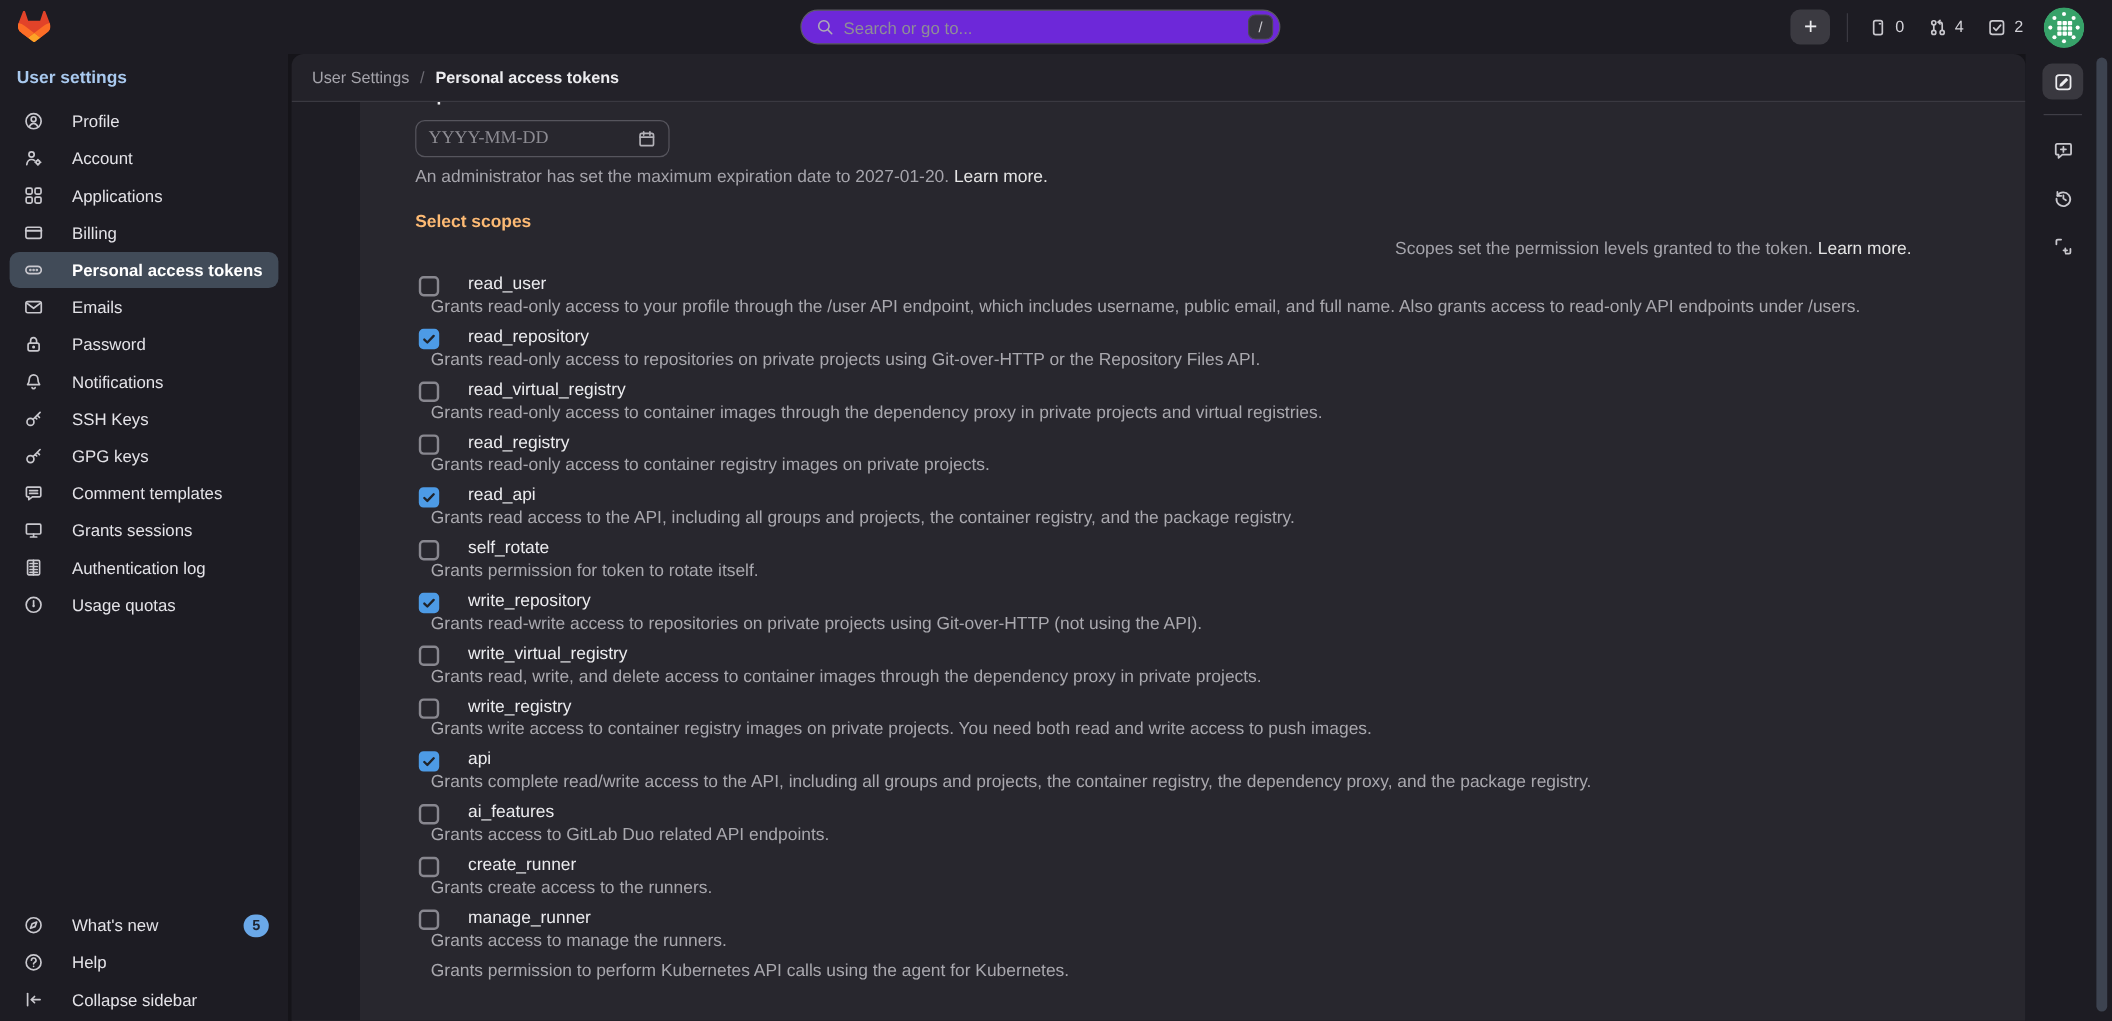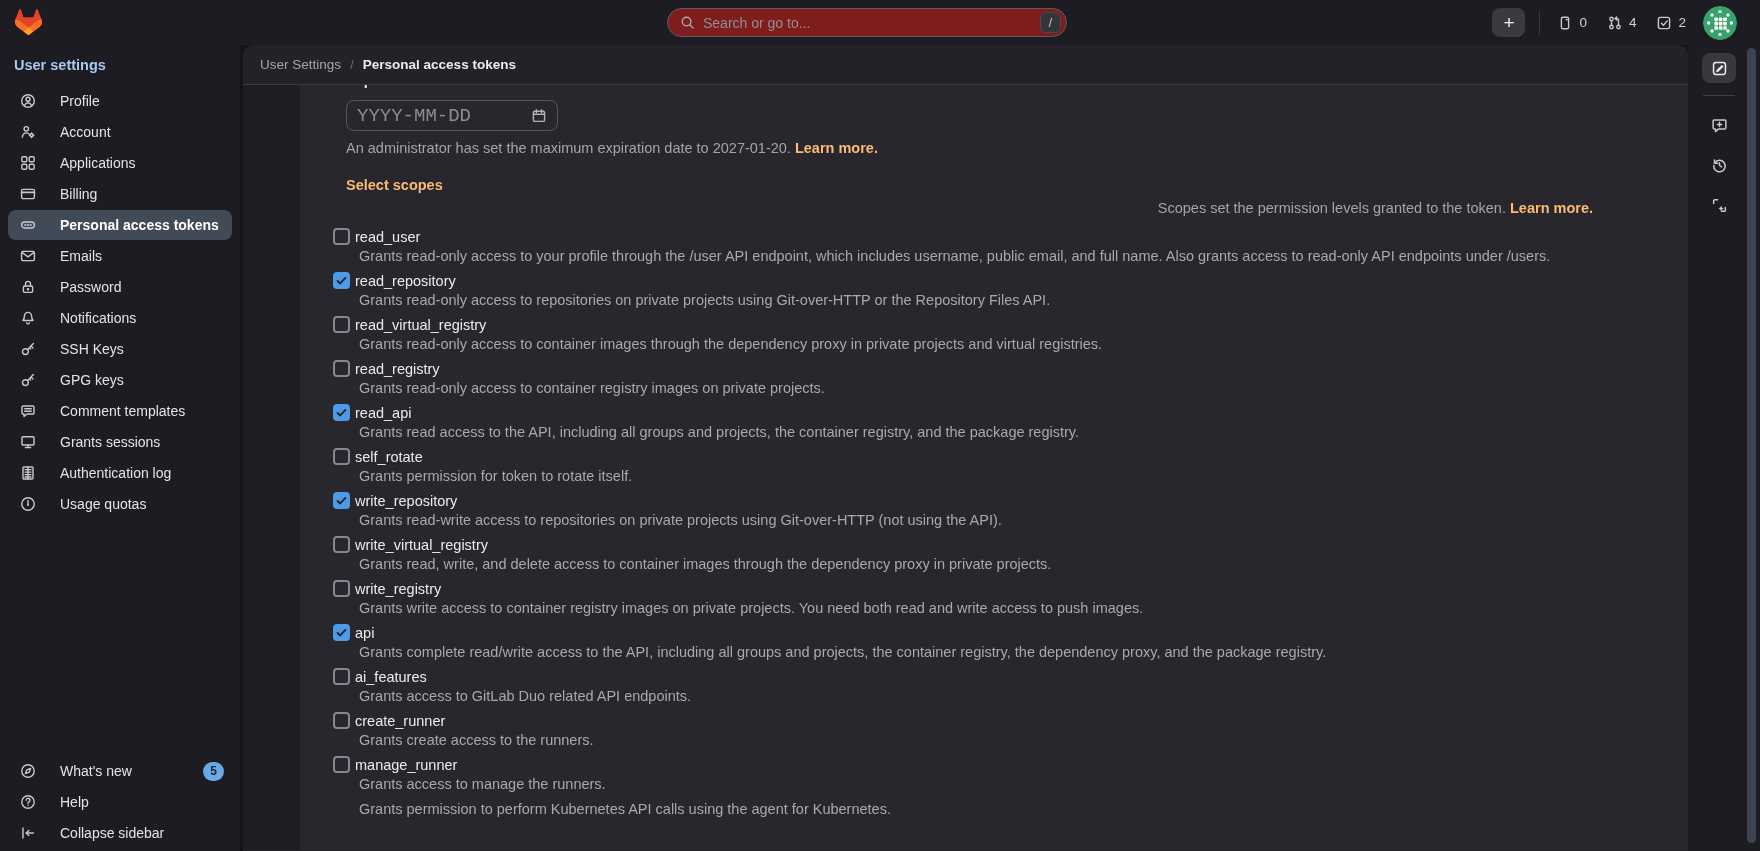--- a/index.html
+++ b/index.html
@@ -15,21 +15,21 @@
   .ico { stroke:currentColor; fill:none; stroke-width:1.4; stroke-linecap:round; stroke-linejoin:round; }
 
   
   .topbar {
     position:absolute; left:0; top:0; width:1760px; height:45px;
     background:#1d1c23; display:flex; align-items:center;
   }
   .logo { position:absolute; left:15px; top:9px; width:27px; height:26px; }
   .searchbox {
     position:absolute; left:667px; top:8px; width:400px; height:29px;
-    border:1px solid #5c5b63; border-radius:15px; background:#7f1d1d;
+    border:1px solid #5c5b63; border-radius:15px; background:#6d28d9;
     display:flex; align-items:center; padding:0 5px 0 12px; gap:8px;
   }
   .searchbox input {
     flex:1; background:transparent; border:none; outline:none;
     color:#c6c5cb; font-size:14px; font-family:inherit;
   }
   .searchbox input::placeholder { color:#8f8e96; }
   .kbd-hint {
     width:21px; height:21px; border-radius:6px; background:#35343b;
     border:1px solid #4a4951; color:#cfced4; font-size:12px;
@@ -107,33 +107,33 @@
   .clip-label { height:7px; overflow:hidden; margin-left:13px; }
   .clip-label span { display:block; margin-top:-13px; font-weight:bold; font-size:14.5px; color:#ececef; }
 
   .date-field {
     margin:8px 0 0 13px; width:212px; height:31px; border:1px solid #56555d;
     border-radius:8px; display:flex; align-items:center; padding:0 10px; gap:8px;
     background:transparent;
   }
   .date-field input {
     flex:1; min-width:0; background:transparent; border:none; outline:none;
-    color:#c6c5cb; font-size:19px; font-family:Liberation Mono, monospace;
+    color:#c6c5cb; font-size:15px; font-family:Liberation Serif, serif;
   }
   .date-field input::placeholder { color:#8d8c93; }
   .date-field .ico { color:#b3b2b8; flex:none; }
 
   .hint-text { margin:8px 0 0 13px; color:#a5a4ab; line-height:19px; }
-  .link { color:#fdba74; cursor:pointer; text-decoration:none;font-weight:bold; }
+  .link { color:#e5e5e5; cursor:pointer; text-decoration:none; }
 
   .section-title { margin:18px 0 0 13px; font-weight:bold; color:#fdba74; line-height:19px; }
   .section-sub { margin:4px 0 10px 13px; color:#a5a4ab; line-height:19px;text-align:right; }
 
   .scope-row { margin-bottom:6px; }
-  .scope-head { display:flex; align-items:flex-start; gap:5px; line-height:19px; }
+  .scope-head { display:flex; align-items:flex-end; gap:24px; line-height:19px;margin-left:16px; }
   .checkbox {
     width:17px; height:17px; border-radius:4px; border:2px solid #88878f;
     background:transparent; flex:none; cursor:pointer;
     display:flex; align-items:center; justify-content:center;
   }
   .checkbox.checked { border-color:#4d9be6; background:#4d9be6; }
   .checkbox svg { display:none; }
   .checkbox.checked svg { display:block; }
   .scope-name { color:#ececef; line-height:19px; }
   .scope-desc { margin-left:26px; color:#a9a8ae; line-height:19px; max-width:1228px; }

